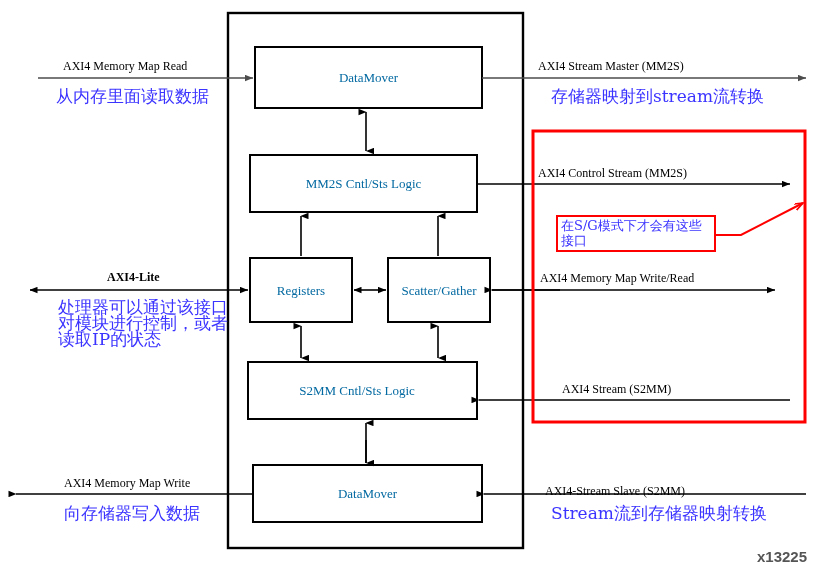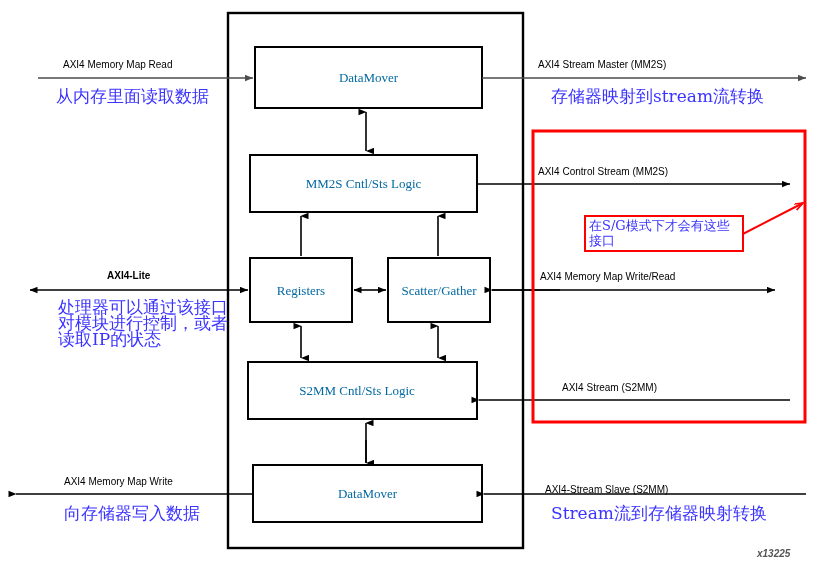--- a/index.html
+++ b/index.html
@@ -16,22 +16,22 @@
   .blk-label{
     position:absolute;
     font-family:Liberation Serif, serif;
     font-size:13px;
     color:#0369a1;
     text-align:center;
     white-space:nowrap;
   }
   .port-label{
     position:absolute;
-    font-family:Liberation Sans, sans-serif;
-    font-size:10px;
+    font-family:Liberation Serif, serif;
+    font-size:12px;
     color:#000000;
     white-space:nowrap;
   }
   .cn-note{
     position:absolute;
     font-family:"DejaVu Serif", serif;
     font-size:17px;
     color:#3b33ff;
     white-space:nowrap;
     line-height:16px;
@@ -40,37 +40,35 @@
   .callout{
     position:absolute;
     border:2px solid #ff0000;
     background:#ffffff;
     font-family:"DejaVu Serif", serif;
     font-size:13px;
     color:#3b33ff;
     line-height:15px;
     padding:1px 3px 2px 3px;
     box-sizing:border-box;
-    margin-left:28px;
   }
   .watermark{
     position:absolute;
     font-family:"Liberation Sans", sans-serif;
     font-size:15px;
     color:#dcdcdc;
     white-space:nowrap;
   }
   .wm-tag{
     position:absolute;
     font-family:"Liberation Sans", sans-serif;
-    font-size:10px;
+    font-size:15px;
     font-weight:bold;
     color:#555555;
     white-space:nowrap;
-    font-style:italic;
   }
 </style>
 </head>
 <body>
 
 <div id="stage">
 
   <svg class="layer" viewBox="0 0 821 568">
     <defs>
       <marker id="ahGray" markerWidth="9" markerHeight="9" refX="8" refY="3.2" orient="auto" markerUnits="userSpaceOnUse">

